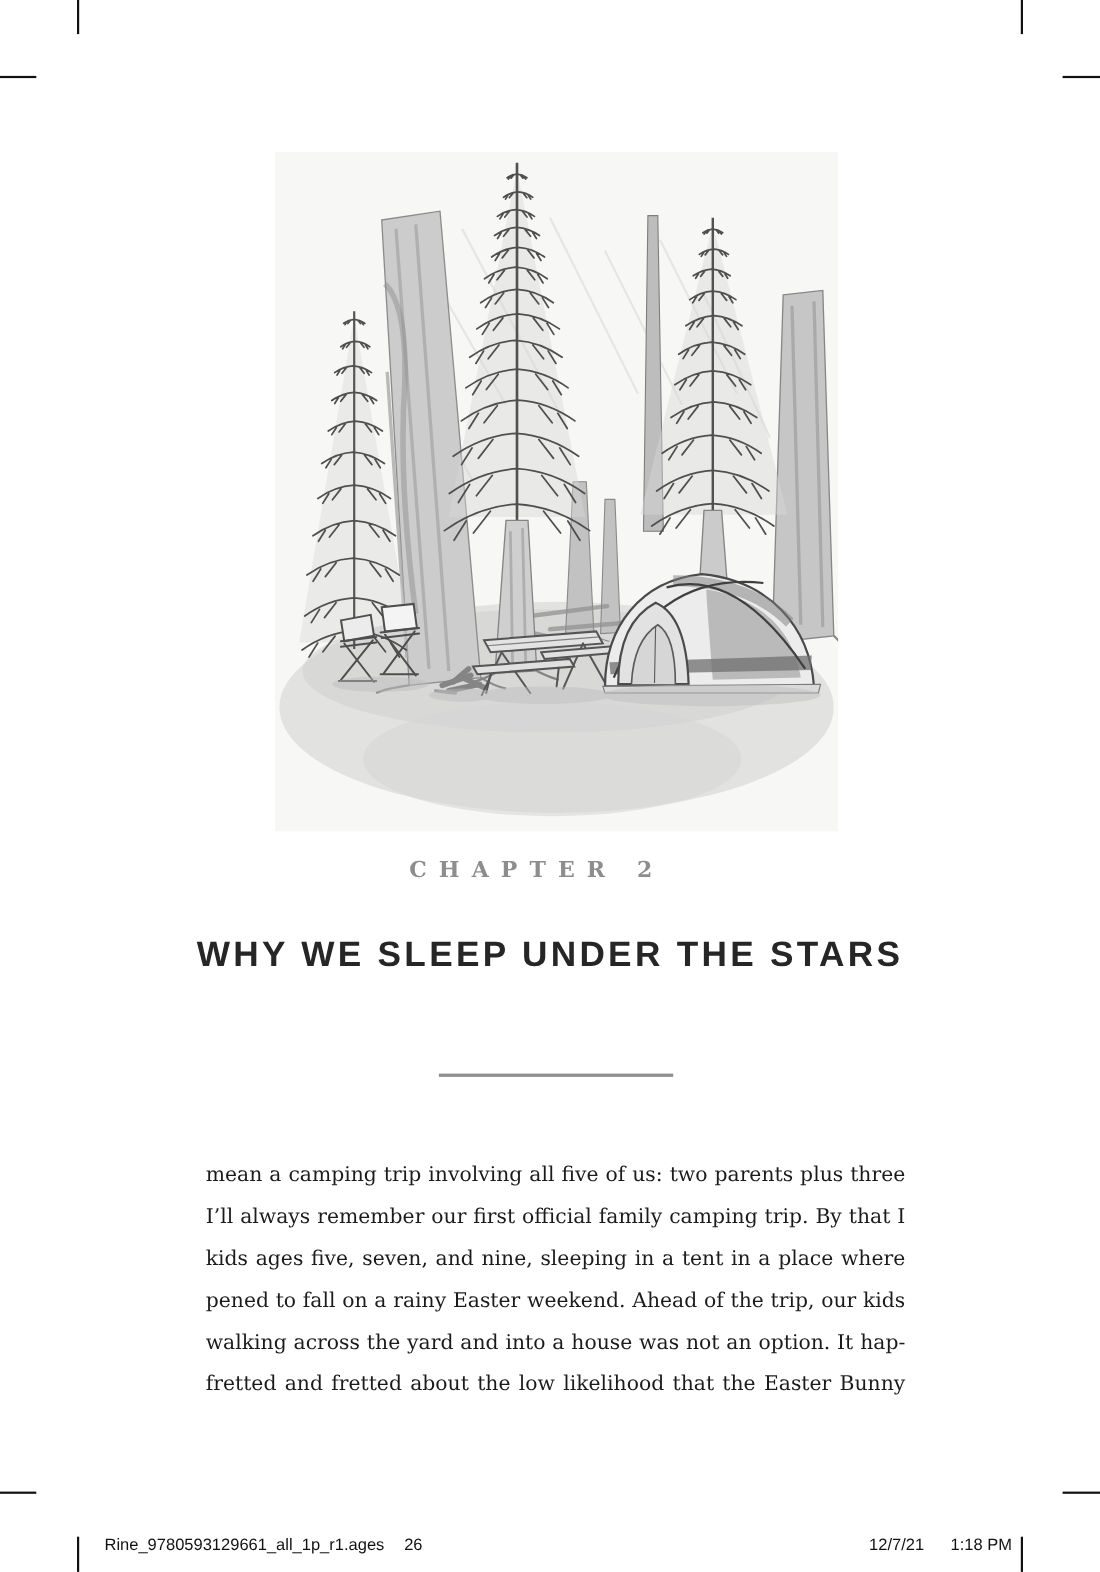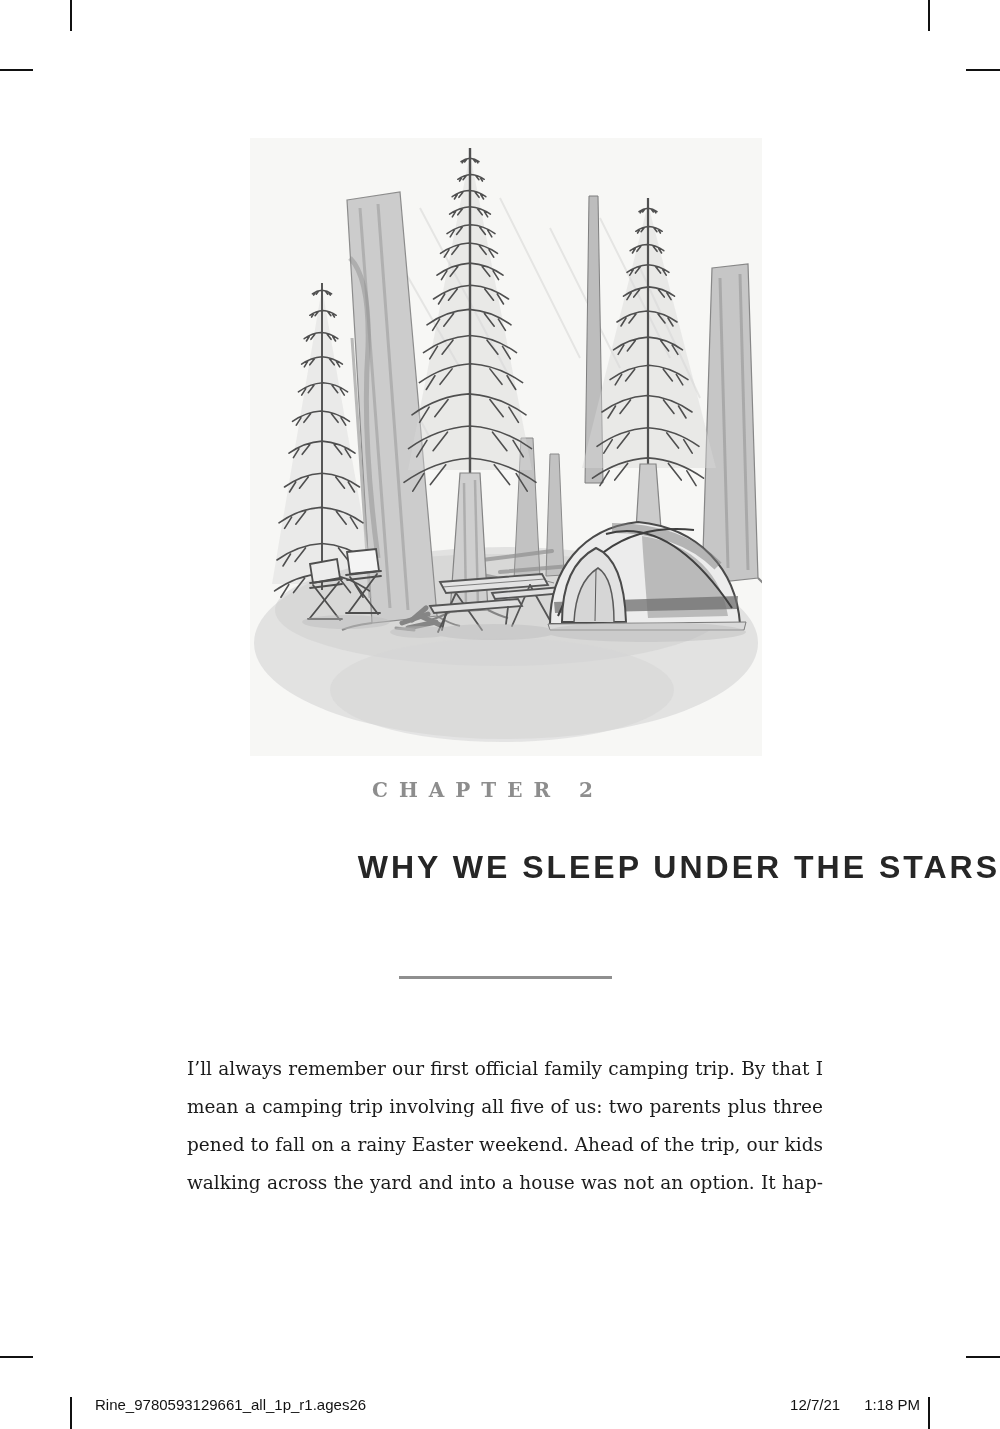--- a/index.html
+++ b/index.html
@@ -9,34 +9,34 @@
   .crop{position:absolute;background:#111111;}
   .crop.v{width:2px;}
   .crop.h{height:2px;}
   
   .illo{position:absolute;left:250px;top:138px;width:512px;height:618px;}
   .illo svg{display:block;width:100%;height:100%;}
   
   .chapter-label{position:absolute;left:0;top:778px;width:976px;text-align:center;
     font-family:"DejaVu Serif",serif;font-weight:700;font-size:20px;
     letter-spacing:11px;color:#8d8d8d;}
-  .chapter-title{position:absolute;left:0;top:849px;width:1000px;text-align:right;
+  .chapter-title{position:absolute;left:0;top:849px;width:1000px;text-align:center;
     font-family:"Liberation Sans",sans-serif;font-weight:700;font-size:32px;
     letter-spacing:3px;color:#262626;}
   .divider{position:absolute;left:399px;top:976px;width:213px;height:3px;background:#8f8f8f;}
   
   .body-block{position:absolute;left:187px;top:1050px;width:636px;
     font-family:"DejaVu Serif",serif;font-size:18.5px;color:#1b1b1b;}
   .body-line{height:38px;line-height:38px;text-align:justify;text-align-last:justify;
     white-space:normal;}
   
   .footer{position:absolute;left:0;top:1396px;width:1000px;height:22px;
     font-family:"Liberation Sans",sans-serif;font-size:15px;color:#121212;}
   .footer .slug-left{position:absolute;left:95px;top:0;}
-  .footer .slug-left .pagenum{}
+  .footer .slug-left .pagenum{margin-left:18px;}
   .footer .slug-right{position:absolute;right:80px;top:0;}
   .footer .slug-right .time{margin-left:24px;}
 </style>
 </head>
 <body>
 
 <div class="page">
 
   <div class="crop v" style="left:70px;top:0;height:31px;"></div>
   <div class="crop v" style="left:928px;top:0;height:31px;"></div>
@@ -225,24 +225,26 @@
       </g>
     </svg>
   </div>
 
   <div class="chapter-label">CHAPTER 2</div>
   <h1 class="chapter-title" style="margin:0;">WHY WE SLEEP UNDER THE STARS</h1>
 
   <div class="divider"></div>
 
   <div class="body-block">
+    <div class="body-line">mean a camping trip involving all five of us: two parents plus three</div>
     <div class="body-line">I’ll always remember our first official family camping trip. By that I</div>
-    <div class="body-line">mean a camping trip involving all five of us: two parents plus three</div>
+    <div class="body-line">kids ages five, seven, and nine, sleeping in a tent in a place where</div>
     <div class="body-line">pened to fall on a rainy Easter weekend. Ahead of the trip, our kids</div>
     <div class="body-line">walking across the yard and into a house was not an option. It hap-</div>
+    <div class="body-line">fretted and fretted about the low likelihood that the Easter Bunny</div>
   </div>
 
   <div class="footer">
     <div class="slug-left">
       <span>Rine_9780593129661_all_1p_r1.ages</span><span class="pagenum">26</span>
     </div>
     <div class="slug-right">
       <span>12/7/21</span><span class="time">1:18 PM</span>
     </div>
   </div>

